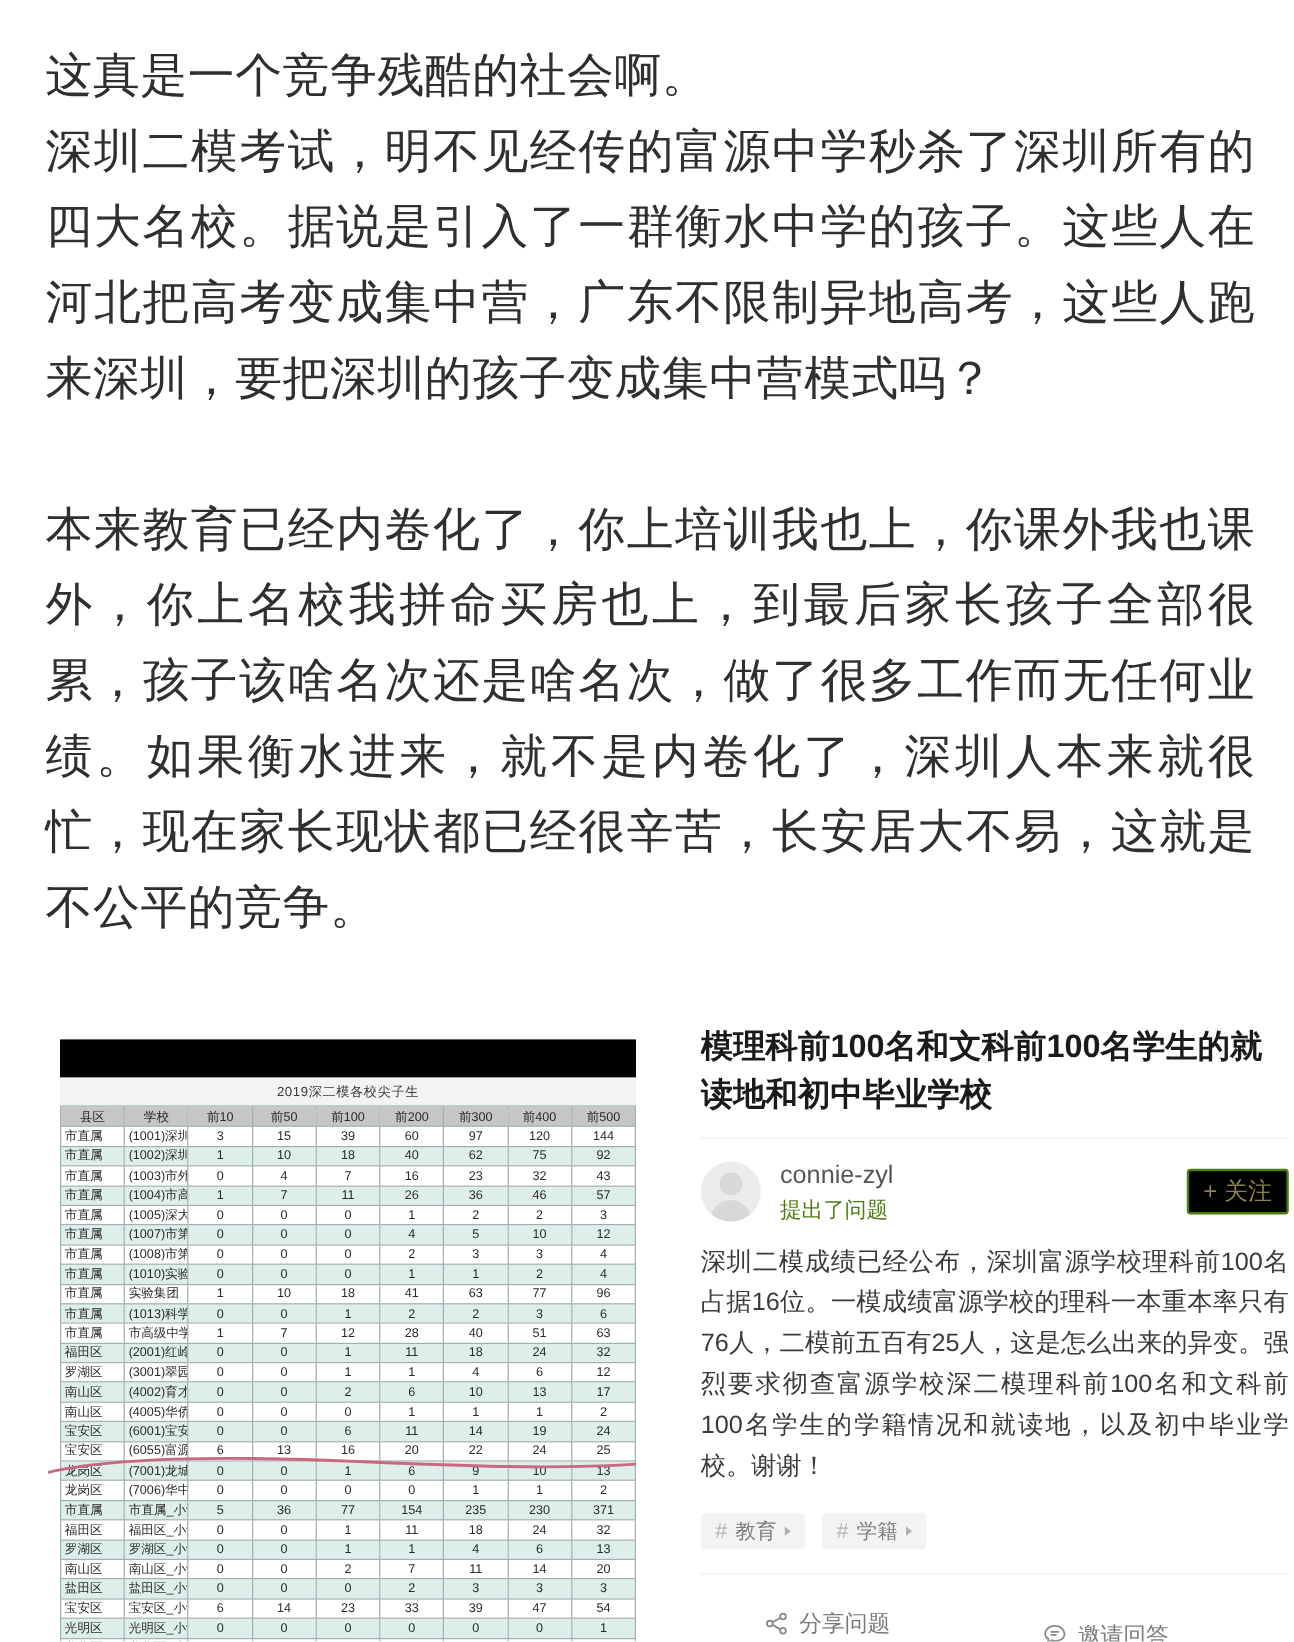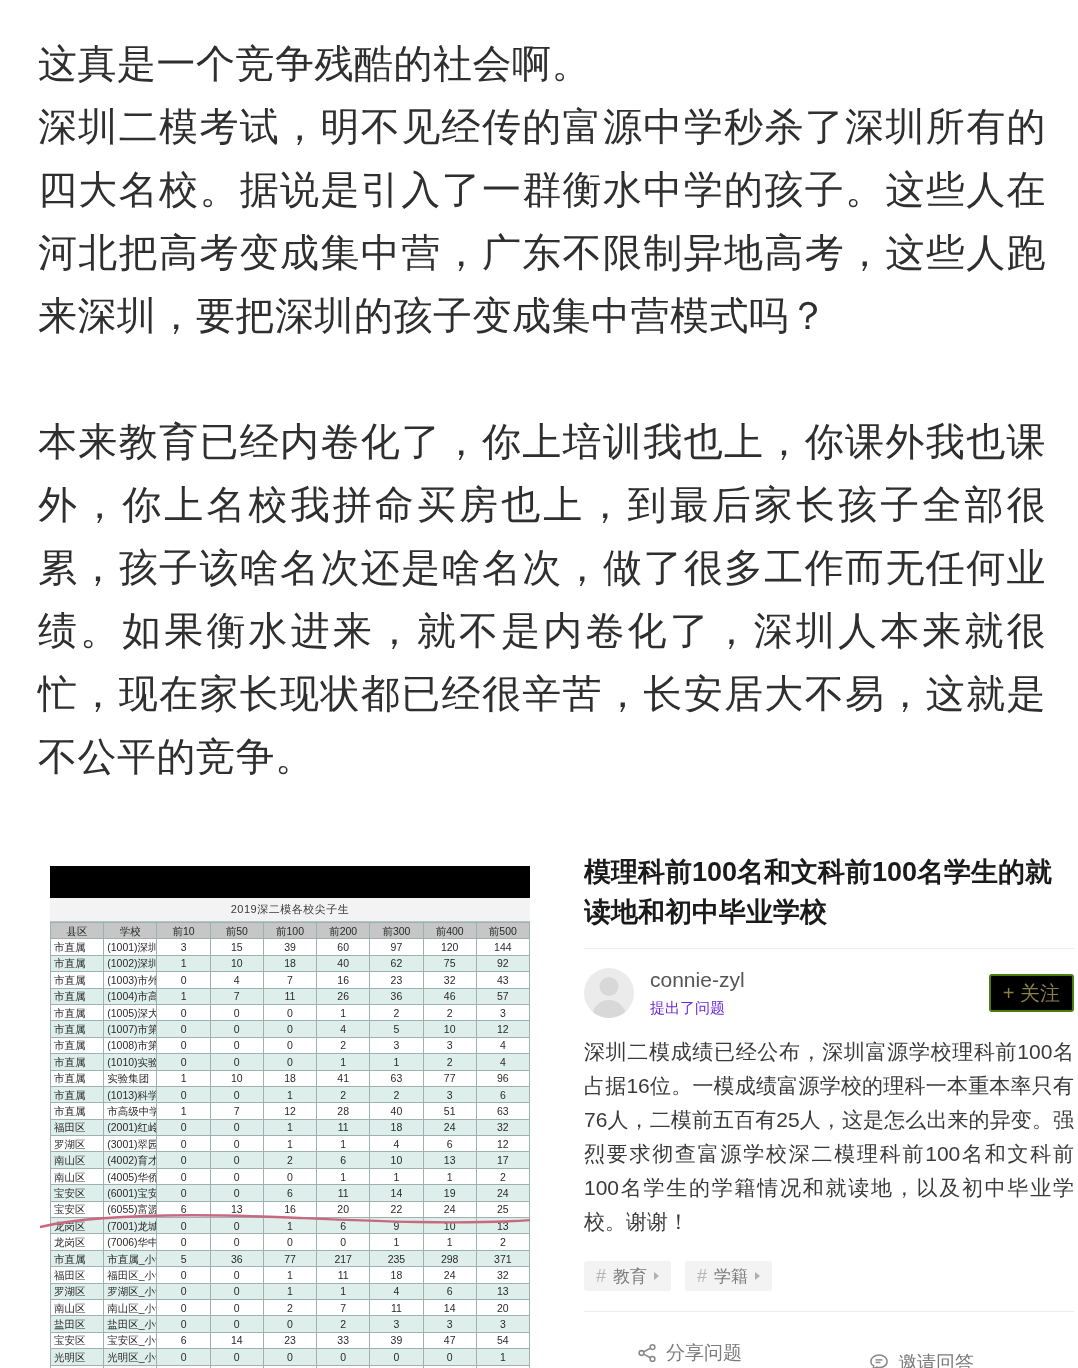--- a/index.html
+++ b/index.html
@@ -168,22 +168,22 @@
     background:#d8d8d8;
   }
   .author-meta { margin-left: 16px; flex: 1 1 auto; }
   .author-name {
     font-size: 21px;
     color: #555555;
     line-height: 26px;
     font-weight: 400;
   }
   .author-sub {
-    font-size: 15px;
-    color: #6d28d9;
+    font-size: 18px;
+    color: #4d7c0f;
     line-height: 22px;
     margin-top: 4px;
   }
   .follow-btn {
     border: 2px solid #4d7c0f;
     background: #000000;
     color: #8b7f4a;
     font-size: 20px;
     padding: 7px 12px;
     border-radius: 3px;
@@ -488,23 +488,23 @@
               <td class="num">1</td>
               <td class="num">1</td>
               <td class="num">2</td>
             </tr>
             <tr class="alt">
               <td class="c-dist">市直属</td>
               <td class="c-school">市直属_小计</td>
               <td class="num">5</td>
               <td class="num">36</td>
               <td class="num">77</td>
-              <td class="num">217</td>
+              <td class="num">154</td>
               <td class="num">235</td>
-              <td class="num">298</td>
+              <td class="num">230</td>
               <td class="num">371</td>
             </tr>
             <tr>
               <td class="c-dist">福田区</td>
               <td class="c-school">福田区_小计</td>
               <td class="num">0</td>
               <td class="num">0</td>
               <td class="num">1</td>
               <td class="num">11</td>
               <td class="num">18</td>

